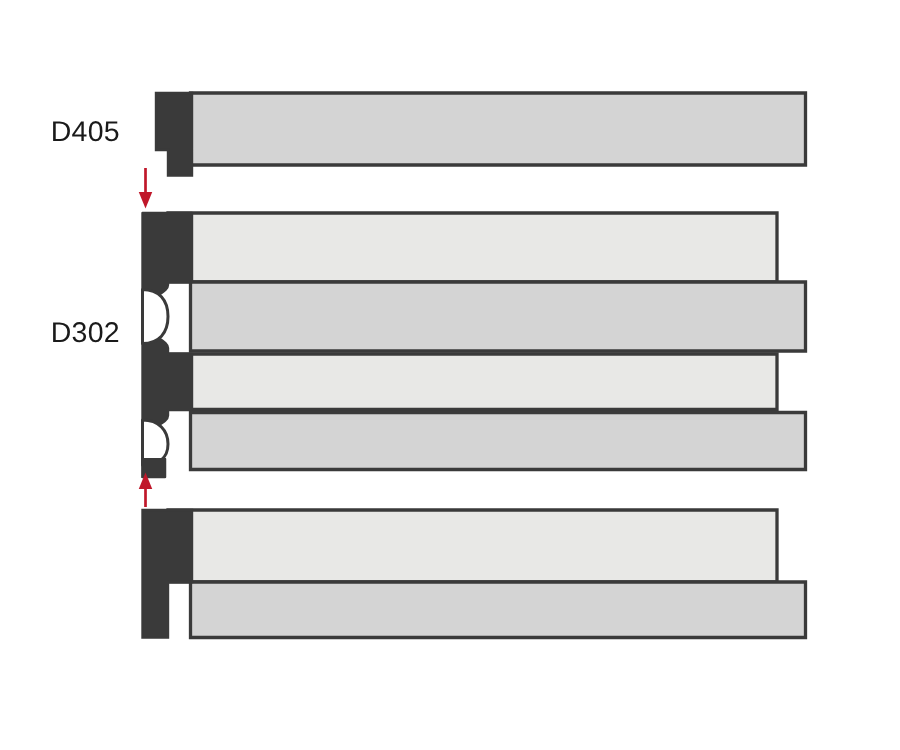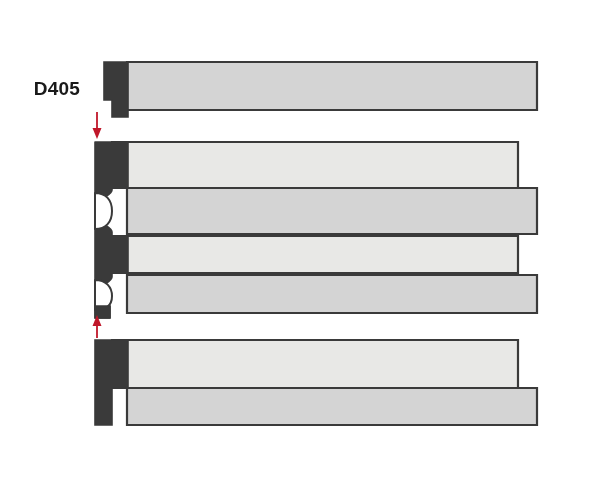--- a/index.html
+++ b/index.html
@@ -18,37 +18,37 @@
     overflow: hidden;
   }
   .label {
     position: absolute;
     font-family: "Liberation Sans", sans-serif;
     font-size: 19px;
     color: #1a1a1a;
     letter-spacing: 0.2px;
     white-space: nowrap;
     text-align: right;
-    font-weight: bold;
   }
   #label-d405 { left: 10px; top: 78px; width: 70px; }
   #label-d302 { left: 10px; top: 212px; width: 70px; }
   #label-d305 { left: 10px; top: 368px; width: 70px; }
   .svg-layer {
     position: absolute;
     left: 0;
     top: 0;
   }
 </style>
 </head>
 <body>
 
 <div id="diagram-root">
 
   <span class="label" id="label-d405">D405</span>
+  <span class="label" id="label-d302">D302</span>
 
   <svg class="svg-layer" width="600" height="500" viewBox="0 0 600 500">
 
     <g>
 
       <path d="M 127 62 L 537 62 L 537 110 L 127 110 Z" fill="#d4d4d4" stroke="#3a3a3a" stroke-width="2.2" stroke-linejoin="miter"></path>
 
       <path d="M 104 62 L 128 62 L 128 117 L 112 117 L 112 100 L 104 100 Z" fill="#3a3a3a" stroke="#3a3a3a" stroke-width="1.6" stroke-linejoin="miter"></path>
     </g>
 

